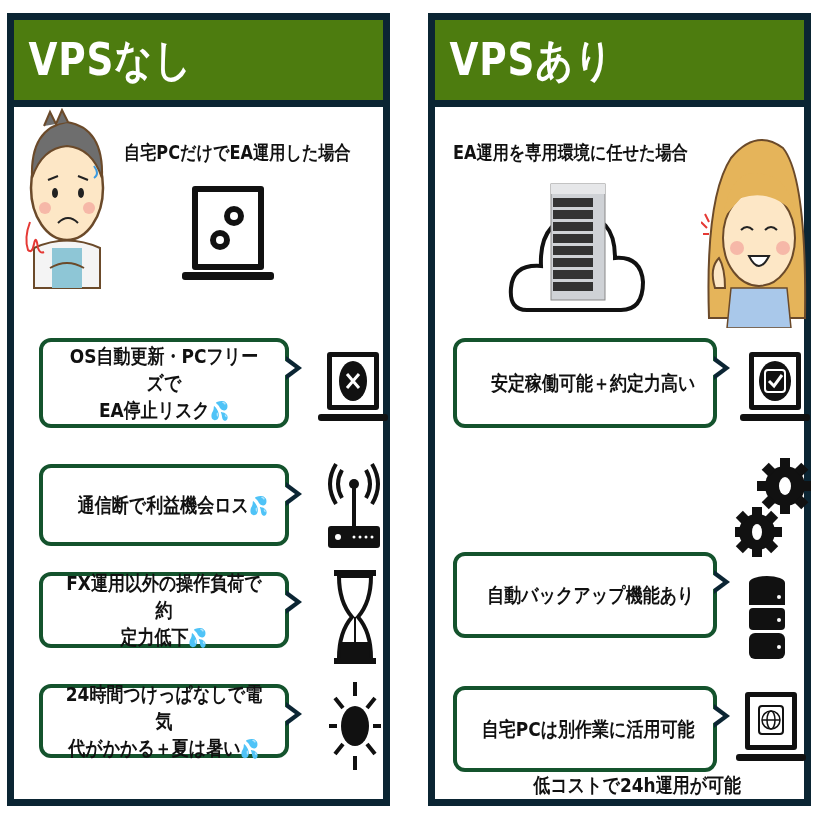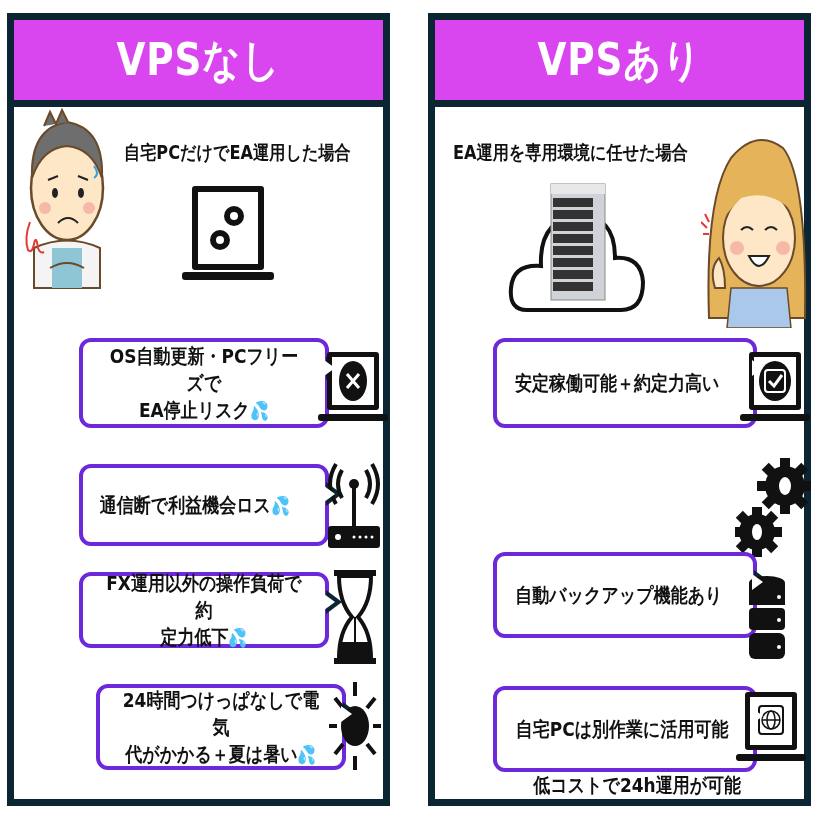--- a/index.html
+++ b/index.html
@@ -1,23 +1,23 @@
 <!DOCTYPE html>
 <html><head>
 <meta charset="utf-8">
 <style>
   html,body{margin:0;padding:0;background:#fff;}
   body{width:819px;height:819px;position:relative;overflow:hidden;font-family:"DejaVu Sans","Liberation Sans",sans-serif;}
   .panel{position:absolute;top:13px;width:383px;height:793px;box-sizing:border-box;border:7px solid #0b2533;background:#fff;}
   .panel.left{left:7px;}
   .panel.right{left:428px;padding-left:7px;}
-  .header{position:absolute;left:0;top:0;right:0;height:80px;background:#d946ef;border-bottom:7px solid #0b2533;display:flex;align-items:center;justify-content:center;}
+  .header{position:absolute;left:0;top:0;right:0;height:80px;background:#4d7c0f;border-bottom:7px solid #0b2533;display:flex;align-items:center;}
   .header-title{color:#fff;font-size:44px;font-weight:bold;letter-spacing:1px;transform:scaleX(0.85);}
   .subtitle{position:absolute;font-size:19px;font-weight:bold;color:#111;white-space:nowrap;transform:scaleX(0.85);transform-origin:left center;}
-  .bubble{position:absolute;box-sizing:border-box;border:4px solid #6d28d9;border-radius:12px;background:#fff;display:flex;align-items:center;justify-content:flex-start;text-align:center;font-size:20px;font-weight:bold;color:#111;line-height:1.35;margin-left:40px;}
+  .bubble{position:absolute;box-sizing:border-box;border:4px solid #14532d;border-radius:12px;background:#fff;display:flex;align-items:center;justify-content:flex-end;text-align:center;font-size:20px;font-weight:bold;color:#111;line-height:1.35;}
   .bubble::after{content:"";position:absolute;right:-17px;top:14px;width:0;height:0;border-top:12px solid transparent;border-bottom:12px solid transparent;border-left:16px solid #0b2533;}
   .bubble::before{content:"";position:absolute;right:-10px;top:18px;width:0;height:0;border-top:8px solid transparent;border-bottom:8px solid transparent;border-left:11px solid #fff;z-index:2;}
   .btext{display:inline-block;transform:scaleX(0.85);}
   .drop{color:#3d9be0;font-size:18px;}
   .icon{position:absolute;}
   .footer-note{position:absolute;font-size:20px;font-weight:bold;color:#111;white-space:nowrap;transform:scaleX(0.85);transform-origin:center;}
 </style>
 </head>
 <body>
 
@@ -97,21 +97,21 @@
     </div>
   </div>
   <svg class="icon" style="left:318px;top:548px" width="46" height="98" viewBox="0 0 46 98">
     <rect x="2" y="2" width="42" height="6" fill="#111"></rect>
     <rect x="2" y="90" width="42" height="6" fill="#111"></rect>
     <path d="M7 8 L39 8 Q39 34 26 49 Q39 64 39 90 L7 90 Q7 64 20 49 Q7 34 7 8Z" fill="#fff" stroke="#111" stroke-width="4"></path>
     <path d="M9 74 L37 74 L38 90 L8 90Z" fill="#111"></path>
     <path d="M23 49 L23 74" stroke="#111" stroke-width="2"></path>
   </svg>
 
-  <div class="bubble" style="left:42px;top:664px;width:250px;height:86px">
+  <div class="bubble" style="left:25px;top:664px;width:250px;height:74px">
     <div class="btext">
       <div>24時間つけっぱなしで電気</div>
       <div><span>代がかかる＋夏は暑い</span><span class="drop">💦</span></div>
     </div>
   </div>
   <svg class="icon" style="left:313px;top:660px" width="56" height="92" viewBox="0 0 56 92">
     <ellipse cx="28" cy="46" rx="14" ry="20" fill="#111"></ellipse>
     <path d="M28 2 L28 16 M28 76 L28 90 M2 46 L10 46 M46 46 L54 46 M8 18 L16 28 M48 18 L40 28 M8 74 L16 64 M48 74 L40 64" stroke="#111" stroke-width="4"></path>
   </svg>
 </div>

